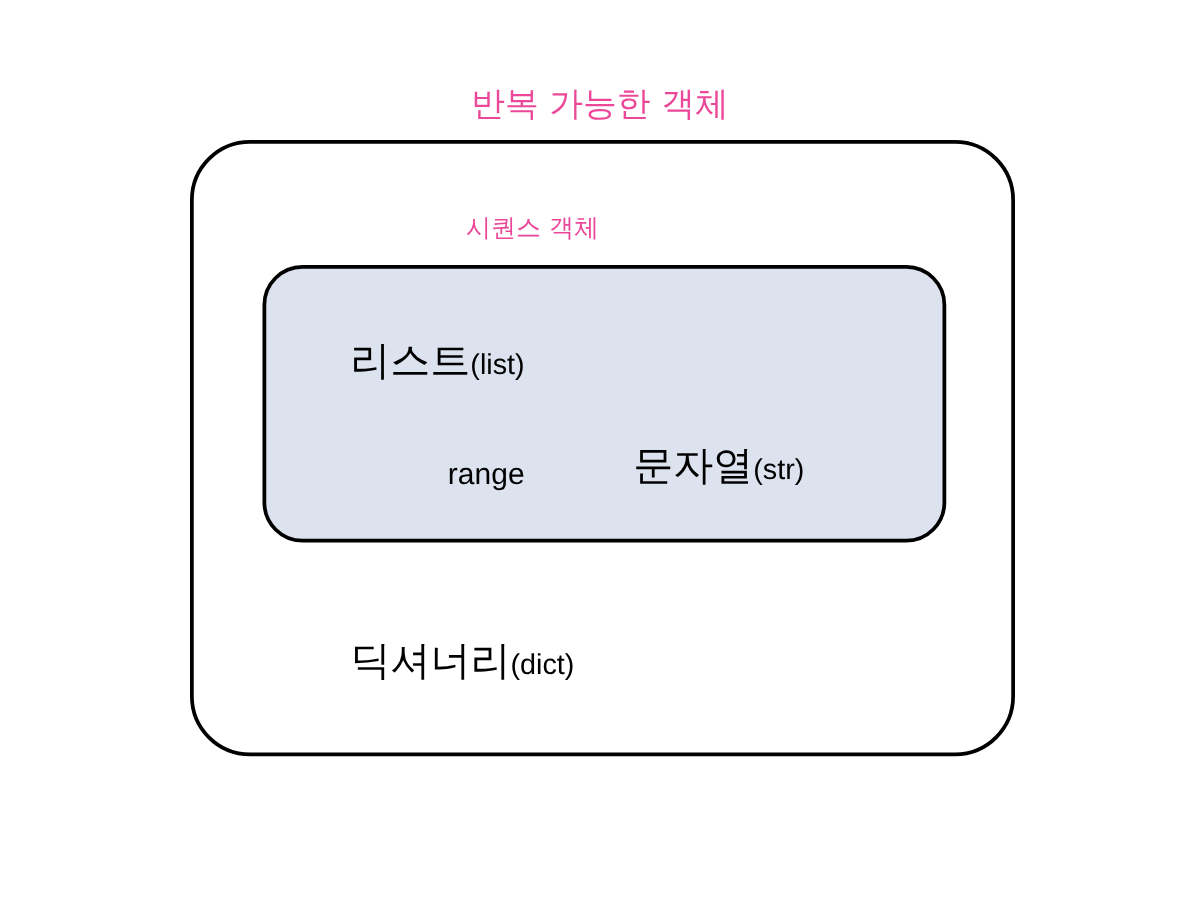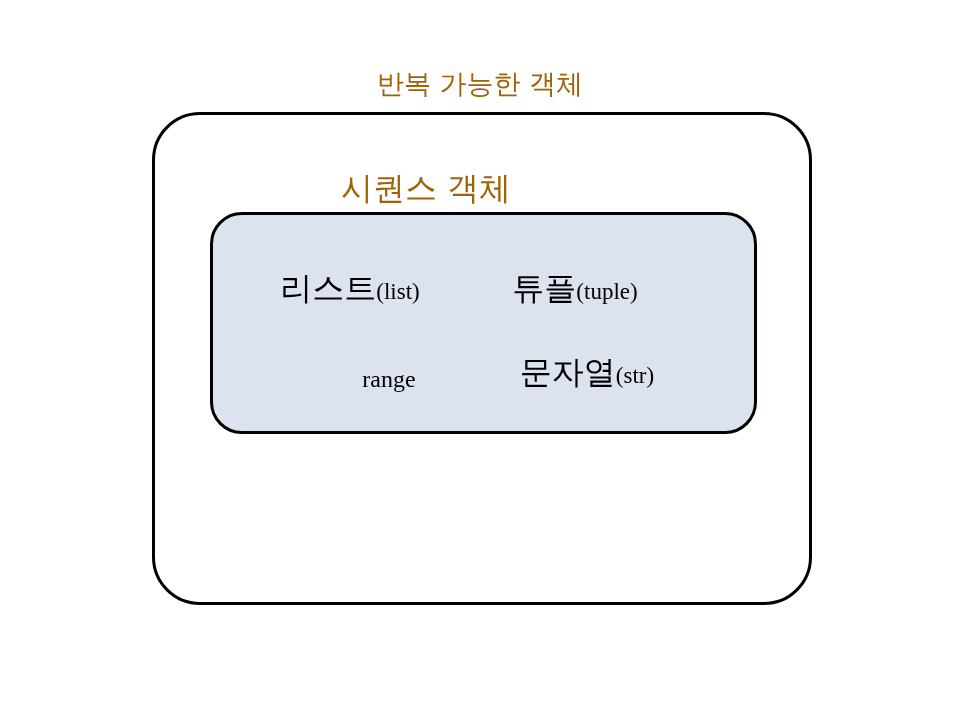--- a/index.html
+++ b/index.html
@@ -44,97 +44,97 @@
     box-sizing: border-box;
     border: 3px solid #000000;
     border-radius: 32px;
     background: #dce3ef;
   }
 
   
   .caption {
     position: absolute;
     text-align: center;
-    color: #a16207;
+    color: #ec4899;
     white-space: nowrap;
     line-height: 1;
   }
 
   .caption-outer {
     left: 0;
     top: 70px;
     width: 960px;
     font-size: 27px;
   }
 
   .caption-inner {
     left: 152px;
     top: 172px;
     width: 548px;
-    font-size: 32px;
+    font-size: 20px;
   }
 
   
   .entry {
     position: absolute;
     color: #000000;
     white-space: nowrap;
     line-height: 1;
     text-align: center;
   }
 
   .entry .ko {
     font-family: "DejaVu Sans", "Liberation Sans", sans-serif;
     font-size: 32px;
     vertical-align: baseline;
   }
 
   .entry .en {
-    font-family: Liberation Serif, serif;
+    font-family: Liberation Sans, sans-serif;
     font-size: 23px;
     vertical-align: baseline;
   }
 
   .entry.mono-only .en {
     font-size: 24px;
     margin-left: 48px;
   }
 
   
   .entry-list   { left: 255px;  top: 272px; width: 190px; }
   .entry-tuple  { left: 480px;  top: 272px; width: 190px; }
   .entry-range  { left: 270px;  top: 360px; width: 190px; }
-  .entry-str    { left: 492px;  top: 356px; width: 190px; }
+  .entry-str    { left: 480px;  top: 356px; width: 190px; }
   .entry-dict   { left: 275px;  top: 512px; width: 190px; }
   .entry-set    { left: 490px;  top: 512px; width: 190px; }
 </style>
 </head>
 <body>
 
 <div id="canvas">
 
   <div class="caption caption-outer">반복 가능한 객체</div>
 
   <div class="outer-box"></div>
 
   <div class="caption caption-inner">시퀀스 객체</div>
 
   <div class="inner-box"></div>
 
   <div class="entry entry-list">
     <span class="ko">리스트</span><span class="en">(list)</span>
   </div>
 
-  <div class="entry entry-tuple">
-    <span class="ko">튜플</span><span class="en">(tuple)</span>
-  </div>
 
   <div class="entry entry-range mono-only">
     <span class="ko"></span><span class="en">range</span>
   </div>
 
   <div class="entry entry-str">
     <span class="ko">문자열</span><span class="en">(str)</span>
   </div>
 
+  <div class="entry entry-dict">
+    <span class="ko">딕셔너리</span><span class="en">(dict)</span>
+  </div>
 
 
 </div>
 
 </body></html>

